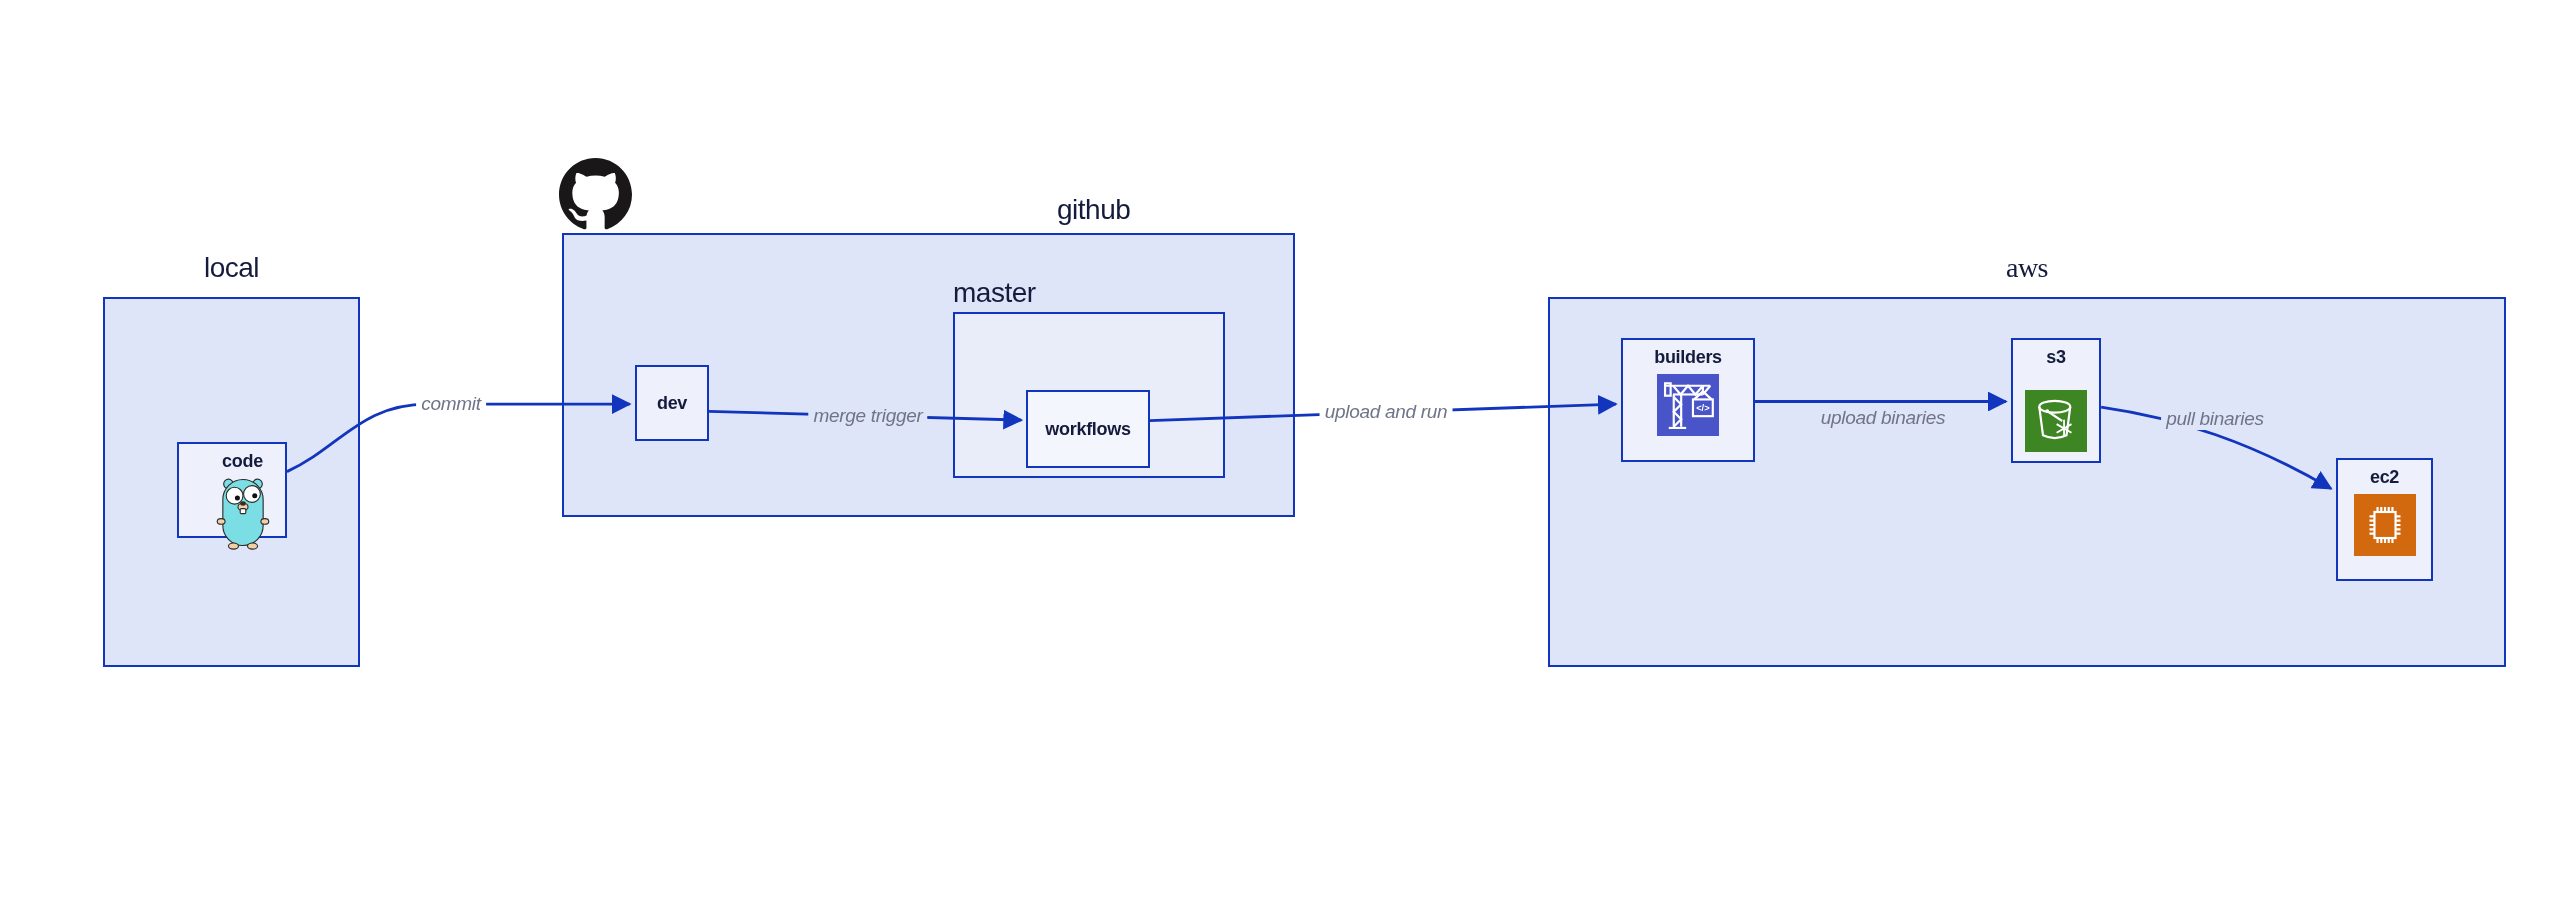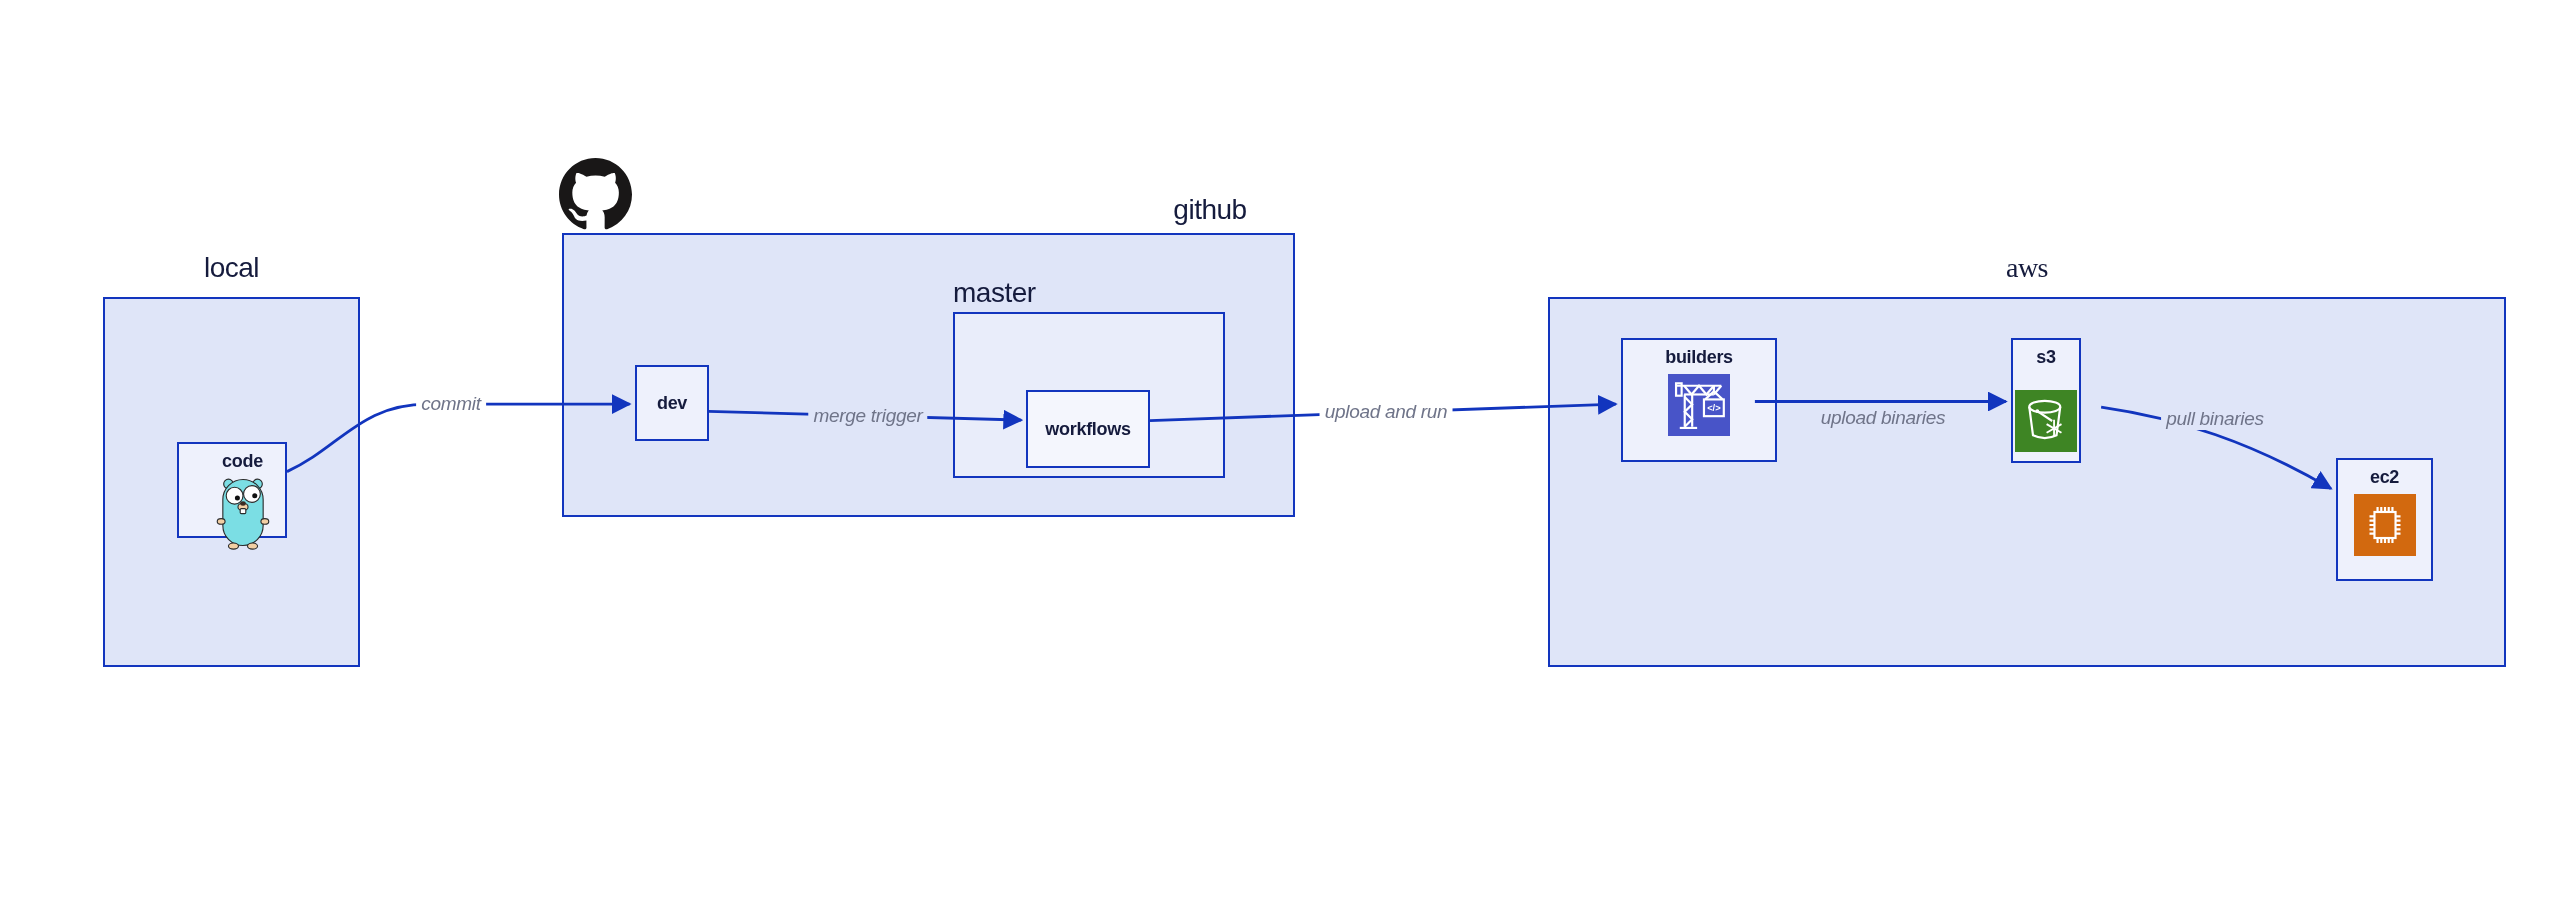--- a/index.html
+++ b/index.html
@@ -28,33 +28,33 @@
   #zone-local {left:103px; top:297px; width:257px; height:370px;}
   #zone-github{left:562px;top:233px; width:733px;height:284px;}
   #zone-master{left:953px;top:312px; width:272px; height:166px;background:var(--master_fill);}
   #zone-aws   {left:1548px;top:297px; width:958px;height:370px;}
   
   .zone-label{
     position:absolute;font-size:28px;line-height:1.1;color:var(--text_dark);
     letter-spacing:-0.5px;white-space:nowrap;
   }
   #label-local {left:103px; top:253px; width:257px; text-align:center;}
-  #label-github{left:1094px;top:195px; width:232px; text-align:center;}
+  #label-github{left:1057px;top:195px; width:232px; text-align:left;}
   #label-master{left:953px;top:278px; width:272px; text-align:left;}
   #label-aws   {left:1548px;top:253px; width:958px;text-align:center;font-family:Liberation Serif, serif;}
   
   .node{
     position:absolute;background:var(--node_fill);border:2.1px solid var(--stroke_blue);
     box-sizing:border-box;display:flex;flex-direction:column;align-items:center;
   }
   #node-code     {left:177px; top:442px; width:110px;height:96px;padding-top:7.2px;padding-left:21px;}
   #node-dev      {left:635px;top:365px; width:74px;height:76px;justify-content:center;}
   #node-workflows{left:1026px;top:390px; width:124px;height:78px;justify-content:center;background:var(--workflows_fill);}
-  #node-builders {left:1621px;top:338px; width:156px;height:124px;padding-top:7.2px;}
-  #node-s3       {left:2011px;top:338px; width:70px;height:125px;padding-top:7.2px;gap:16px;}
+  #node-builders {left:1621px;top:338px; width:134px;height:124px;padding-top:7.2px;}
+  #node-s3       {left:2011px;top:338px; width:90px;height:125px;padding-top:7.2px;gap:16px;}
   #node-ec2     {left:2336px;top:458px; width:97px;height:123px;padding-top:7.2px;}
   .node-label{font-size:18px;font-weight:bold;color:var(--text_dark);letter-spacing:-0.3px;white-space:nowrap;}
   .icon-tile{width:62px;height:62px;margin-top:6.2px;display:flex;align-items:center;justify-content:center;flex:none;}
   #tile-builders{background:var(--builders_icon_bg);}
   #tile-s3{background:var(--s3_icon_bg);}
   #tile-ec2{background:var(--ec2_icon_bg);}
   .icon-tile svg{width:100%;height:100%;display:block;}
   .gopher-wrap{margin-top:3.1px;width:56px;height:75px;flex:none;}
   .gopher-wrap svg{width:100%;height:100%;display:block;}
   

